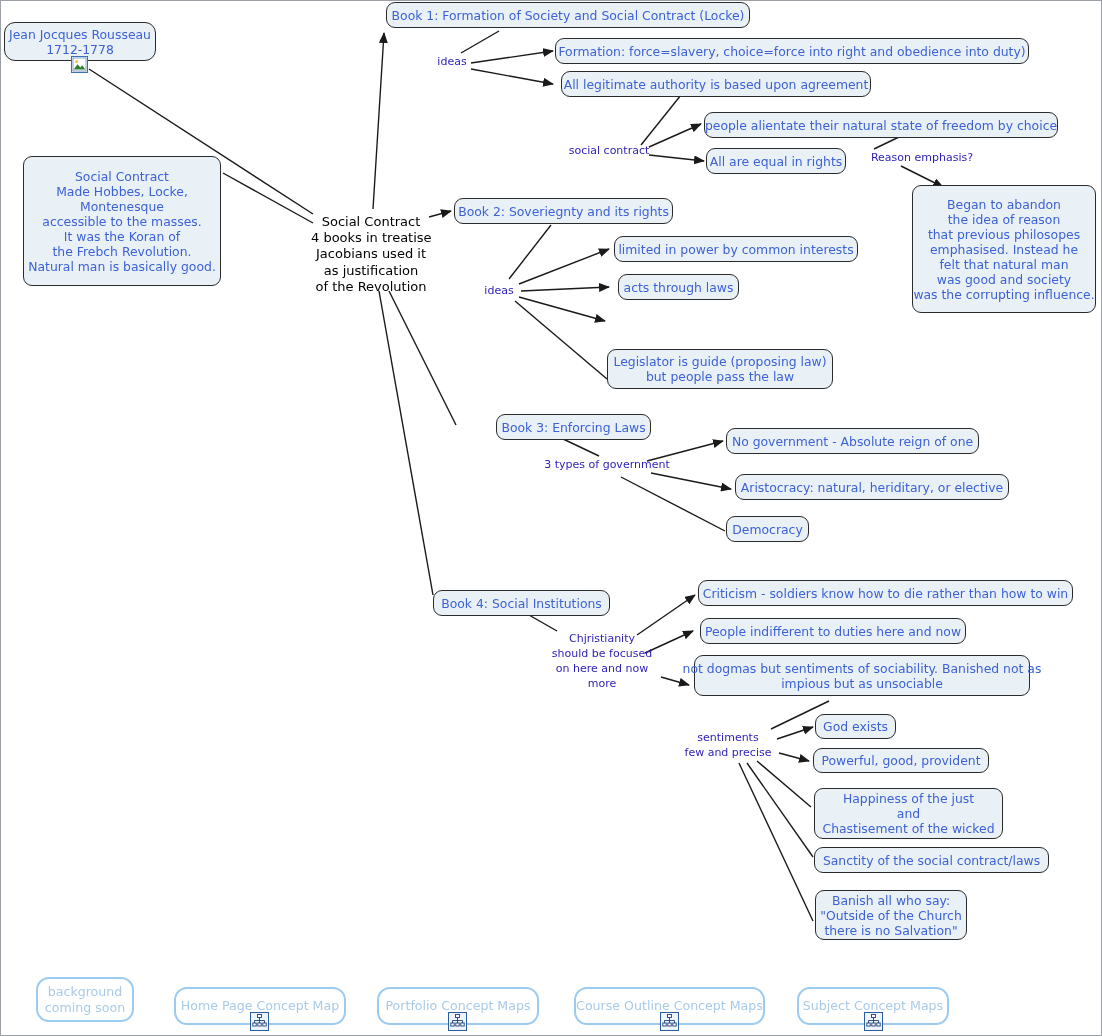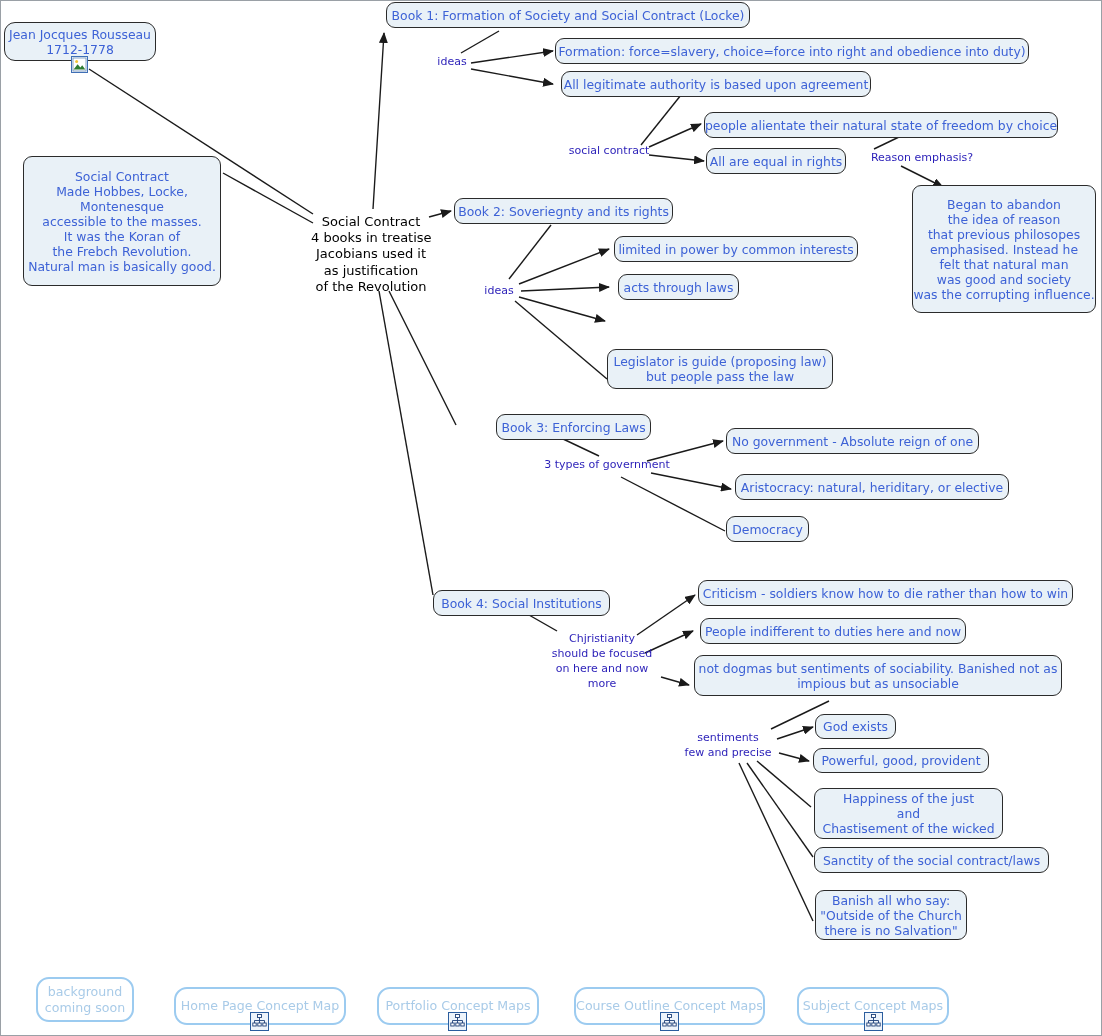--- a/index.html
+++ b/index.html
@@ -205,21 +205,21 @@
   <div class="node" style="left:734px;top:473px;width:274px;height:26px;">Aristocracy: natural, heriditary, or elective</div>
   <div class="node" style="left:725px;top:515px;width:83px;height:26px;">Democracy</div>
 
   <div class="node" style="left:432px;top:589px;width:177px;height:26px;">Book 4: Social Institutions</div>
   <div class="linklabel" style="left:546px;top:630px;width:110px;">Chjristianity
 should be focused
 on here and now
 more</div>
   <div class="node" style="left:697px;top:579px;width:375px;height:26px;">Criticism - soldiers know how to die rather than how to win</div>
   <div class="node" style="left:699px;top:617px;width:266px;height:26px;">People indifferent to duties here and now</div>
-  <div class="node" style="left:693px;top:654px;width:368px;height:41px;">not dogmas but sentiments of sociability. Banished not as
+  <div class="node" style="left:693px;top:654px;width:336px;height:41px;">not dogmas but sentiments of sociability. Banished not as
 impious but as unsociable</div>
 
   <div class="linklabel" style="left:676px;top:729px;width:102px;">sentiments
 few and precise</div>
   <div class="node" style="left:814px;top:713px;width:81px;height:25px;">God exists</div>
   <div class="node" style="left:812px;top:747px;width:176px;height:25px;">Powerful, good, provident</div>
   <div class="node" style="left:813px;top:787px;width:189px;height:51px;">Happiness of the just
 and
 Chastisement of the wicked</div>
   <div class="node" style="left:814px;top:889px;width:152px;height:50px;">Banish all who say:

